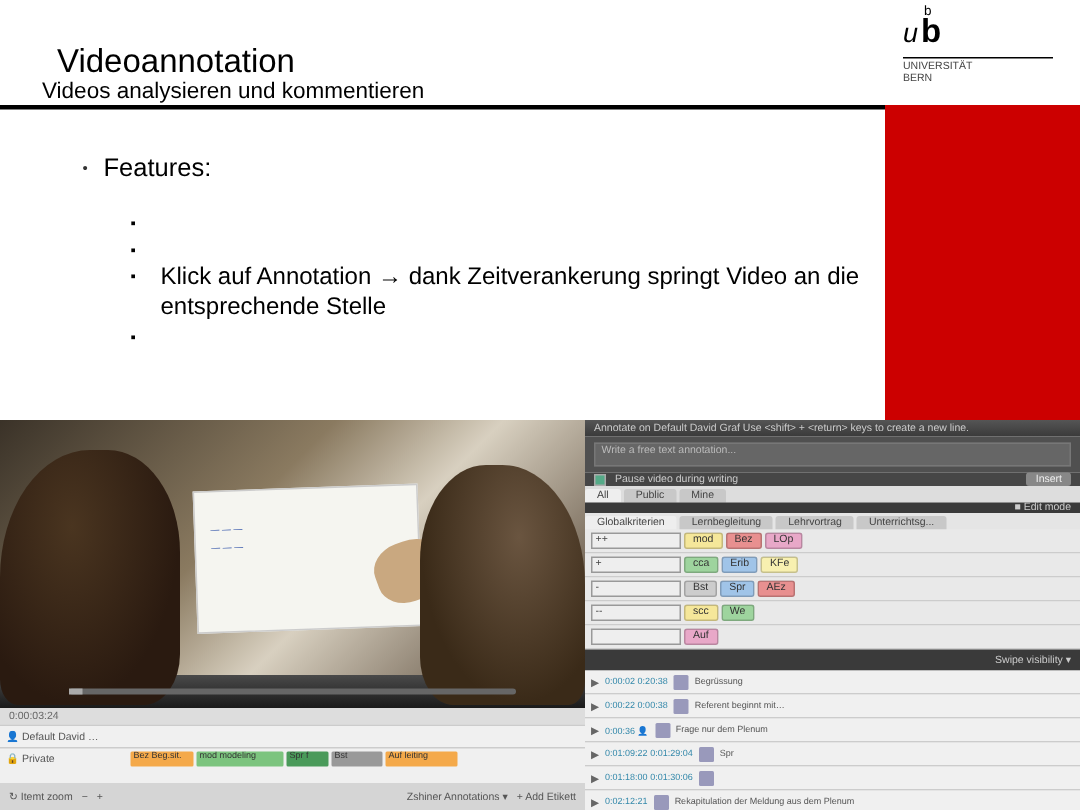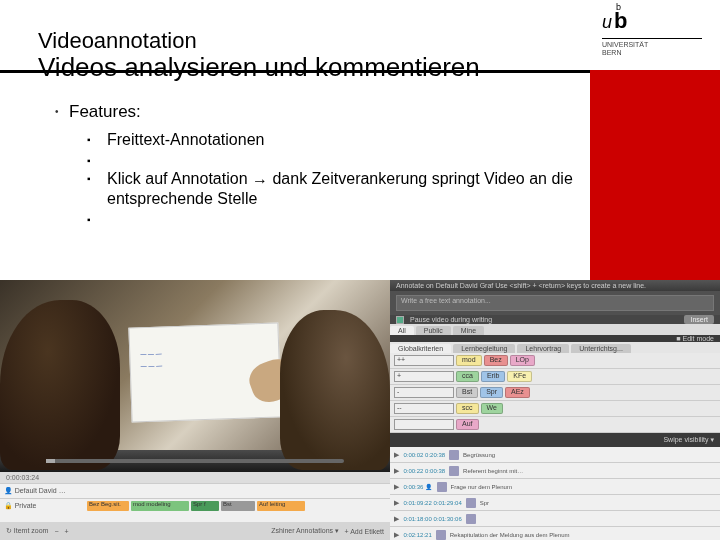--- a/index.html
+++ b/index.html
@@ -9,23 +9,23 @@
   .logo-area { position: absolute; right: 18px; top: 8px; width: 100px; text-align: left; }
   .logo-ub { display: flex; align-items: baseline; gap: 2px; margin-bottom: 4px; }
   .logo-u { font-style: italic; font-size: 18px; color: #000; }
   .logo-b-wrap { position: relative; }
   .logo-b { font-size: 22px; font-weight: bold; color: #000; }
   .logo-b-over { position: absolute; top: -6px; left: 2px; font-size: 9px; color: #000; }
   .logo-divider { height: 1px; background: #000; margin: 2px 0; }
   .logo-text { font-size: 7px; color: #444; line-height: 1.1; }
   .top-divider { position: absolute; left: 0; top: 70px; width: 590px; height: 3px; background: #000; }
   .title { position: absolute; left: 38px; top: 28px; font-size: 22px; font-weight: normal; }
-  .subtitle { position: absolute; left: 38px; top: 52px; font-size: 26px; text-align: center; }
+  .subtitle { position: absolute; left: 28px; top: 52px; font-size: 15px; text-align: center; }
   .content { position: absolute; left: 55px; top: 102px; width: 520px; }
-  .features-label { font-size: 17px; margin-bottom: 8px; }
+  .features-label { font-size: 17px; margin-bottom: 18px; }
   .features-bullet { display: inline-block; width: 14px; color: #333; font-size: 10px; vertical-align: 2px; }
   .feature-list { list-style: none; margin-left: 32px; }
   .feature-list li { font-size: 16px; line-height: 1.25; margin-bottom: 1px; display: flex; }
   .sq { width: 20px; flex-shrink: 0; font-size: 10px; padding-top: 4px; }
   .screenshot-area { position: absolute; left: 0; bottom: 0; width: 720px; height: 260px; background: #e7e7e7; display: flex; }
   .video-panel { width: 390px; height: 260px; background: #e9e9e9; display: flex; flex-direction: column; }
   .video-player { flex: 1; background: #222; position: relative; }
   .video-scene { position: absolute; inset: 0; background: linear-gradient(135deg, #3a3228 0%, #8a7a60 40%, #d8d0c0 60%, #4a3a2a 100%); }
   .person-left { position: absolute; left: 0; top: 20px; width: 120px; height: 170px; background: radial-gradient(ellipse at 40% 30%, #4a3520 0%, #2a1a10 70%); border-radius: 50% 40% 20% 10%; }
   .whiteboard { position: absolute; left: 130px; top: 45px; width: 150px; height: 95px; background: #f5f5f0; border: 1px solid #ccc; transform: rotate(-2deg); }
@@ -98,21 +98,20 @@
   <div class="title">Videoannotation</div>
   <div class="subtitle">Videos analysieren und kommentieren</div>
 
   <div class="content">
     <div class="features-label">
       <span class="features-bullet">•</span><span>Features:</span>
     </div>
     <ul class="feature-list" id="feature-list">
         <li>
           <span class="sq">▪</span>
-          <span>Freittext-Annotationen</span>
         </li>
         <li>
           <span class="sq">▪</span>
         </li>
         <li>
           <span class="sq">▪</span>
           <span>Klick auf Annotation → dank Zeitverankerung springt Video an die entsprechende Stelle</span>
         </li>
         <li>
           <span class="sq">▪</span>

